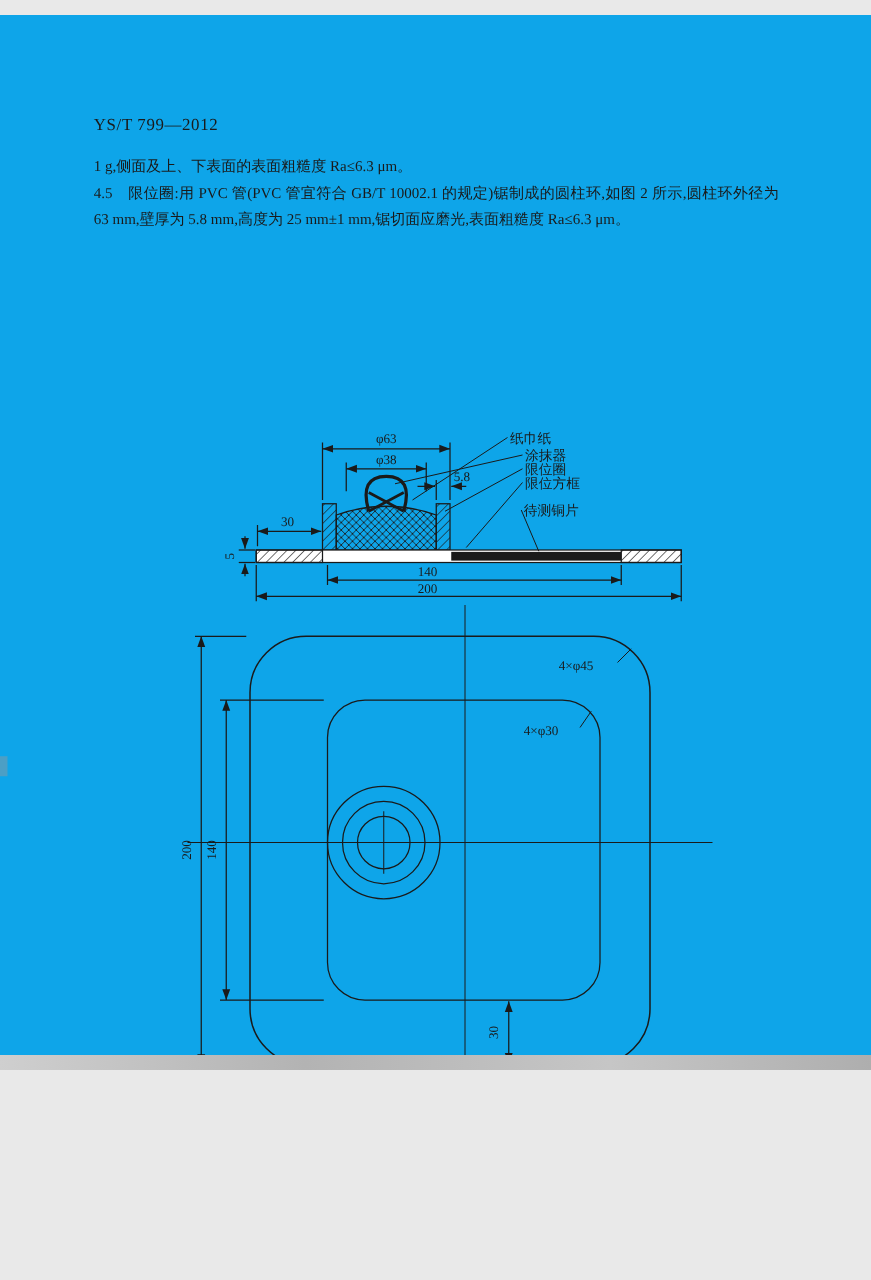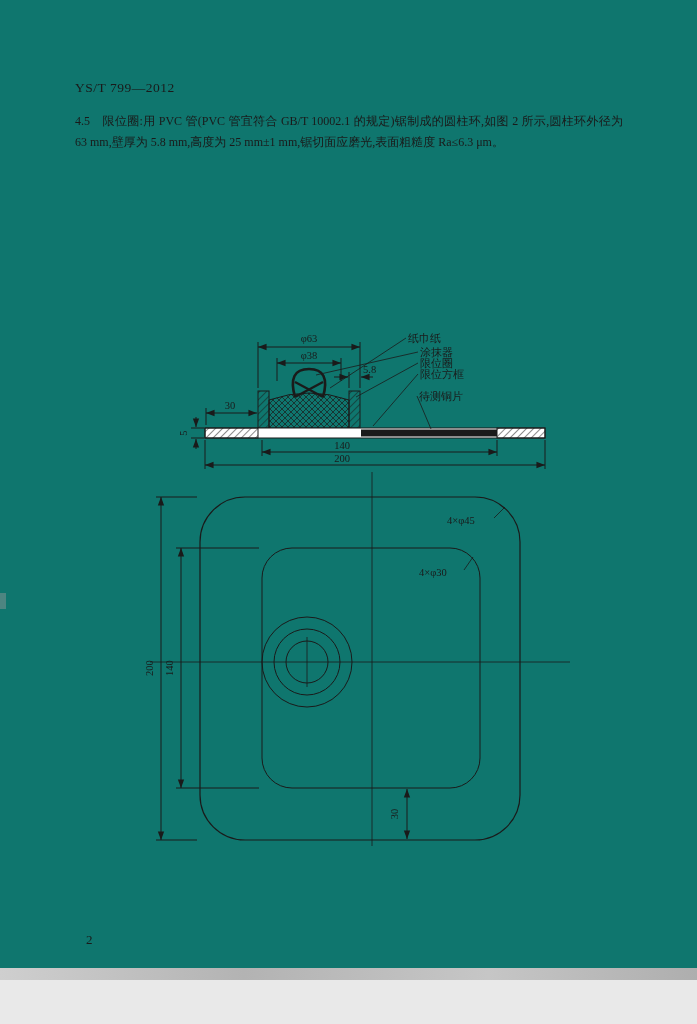--- a/index.html
+++ b/index.html
@@ -1,18 +1,18 @@
 <!DOCTYPE html>
 <html><head>
 <meta charset="utf-8">
 <style>
   html,body{margin:0;padding:0;background:#e9e9e9;}
   .page{
-    position:relative;width:697px;height:980px;margin:0 auto;
-    background:#0f766e;overflow:hidden;
+    position:relative;width:697px;height:844px;margin:12px auto;
+    background:#0ea5e9;overflow:hidden;
     font-family:"Liberation Serif","DejaVu Serif",serif;color:#1a1a1a;
   }
   .doc-header{
     position:absolute;left:75px;top:80px;font-size:13.5px;letter-spacing:.5px;
   }
   .body-text{
     position:absolute;left:75px;top:111px;width:548px;
     font-size:12px;line-height:21px;text-align:justify;
   }
   .body-text p{margin:0;padding:0;}
@@ -32,20 +32,21 @@
   }
 </style>
 </head>
 <body>
 
 <div class="page">
 
   <div class="doc-header">YS/T 799—2012</div>
 
   <div class="body-text">
+    <p>1 g,侧面及上、下表面的表面粗糙度 Ra≤6.3 μm。</p>
     <p>4.5　限位圈:用 PVC 管(PVC 管宜符合 GB/T 10002.1 的规定)锯制成的圆柱环,如图 2 所示,圆柱环外径为 63 mm,壁厚为 5.8 mm,高度为 25 mm±1 mm,锯切面应磨光,表面粗糙度 Ra≤6.3 μm。</p>
   </div>
 
   <svg class="figure" width="697" height="530" viewBox="0 0 697 530" xmlns="http://www.w3.org/2000/svg">
     <defs>
       <marker id="arrow" viewBox="0 0 10 10" refX="9.5" refY="5" markerWidth="9" markerHeight="9" orient="auto-start-reverse">
         <path d="M0,1.5 L9.5,5 L0,8.5 Z" fill="#1a1a1a"></path>
       </marker>
       <pattern id="hatch" patternUnits="userSpaceOnUse" width="5" height="5" patternTransform="rotate(45)">
         <line x1="0" y1="0" x2="0" y2="5" stroke="#1a1a1a" stroke-width="1"></line>

